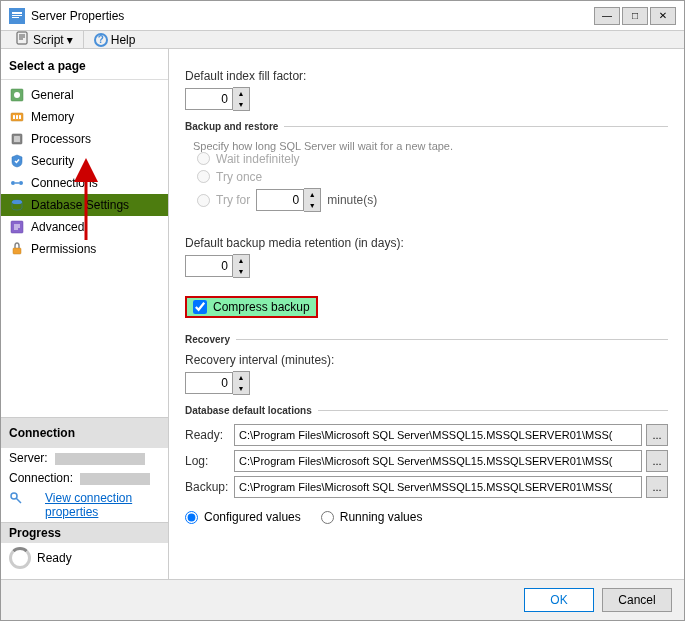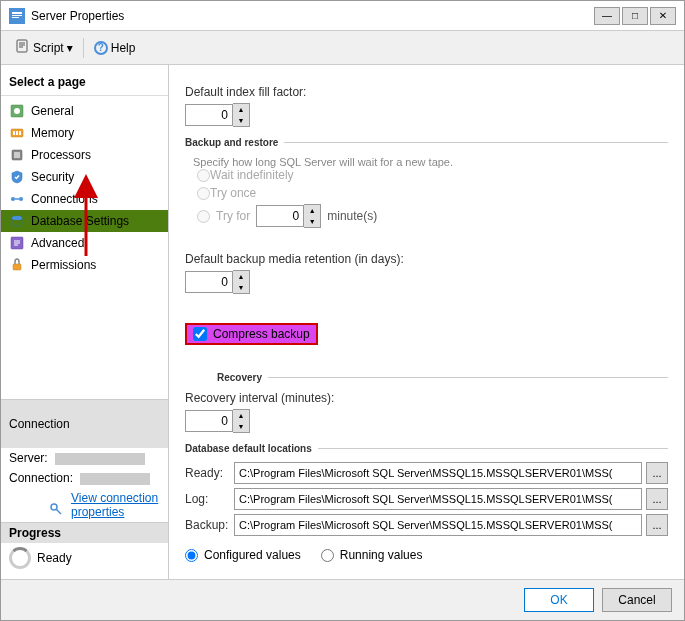--- a/index.html
+++ b/index.html
@@ -6,21 +6,21 @@
     body { background: #f0f0f0; width: 685px; height: 621px; overflow: hidden; }
     
     .window { width: 685px; height: 621px; background: #f0f0f0; border: 1px solid #999; display: flex; flex-direction: column; }
     
     .title-bar { background: #fff; border-bottom: 1px solid #ccc; display: flex; align-items: center; padding: 4px 8px; height: 30px; }
     .title-bar-icon { width: 16px; height: 16px; margin-right: 6px; background: #4a90d9; display: inline-block; }
     .title-bar-text { flex: 1; font-size: 12px; }
     .title-bar-buttons { display: flex; gap: 2px; }
     .title-btn { width: 26px; height: 18px; border: 1px solid #999; background: #e1e1e1; cursor: pointer; font-size: 10px; display: flex; align-items: center; justify-content: center; }
     
-    .toolbar { background: #f0f0f0; border-bottom: 1px solid #ccc; padding: 4px 8px; display: flex; align-items: center; height: 34px; }
+    .toolbar { background: #f0f0f0; border-bottom: 1px solid #ccc; padding: 4px 8px; display: flex; align-items: center; height: 18px; }
     .toolbar-btn { display: flex; align-items: center; gap: 3px; border: 1px solid transparent; padding: 2px 6px; cursor: pointer; background: transparent; }
     .toolbar-divider { width: 1px; height: 20px; background: #ccc; margin: 0 3px; }
     
     .main-content { display: flex; flex: 1; overflow: hidden; }
     
     .sidebar { width: 168px; background: #fff; border-right: 1px solid #ccc; padding: 6px 0; display: flex; flex-direction: column; }
     .sidebar-header { font-weight: bold; padding: 4px 8px 6px 8px; color: #000; border-bottom: 1px solid #ddd; margin-bottom: 4px; }
     .sidebar-item { display: flex; align-items: center; padding: 3px 8px; cursor: pointer; gap: 6px; }
     .sidebar-item.active { background: #4d7c0f; }
     .sidebar-item-icon { width: 16px; height: 16px; display: flex; align-items: center; justify-content: center; flex-shrink: 0; }
@@ -31,21 +31,21 @@
     .field-group { margin-bottom: 10px; }
     .field-label { margin-bottom: 4px; color: #333; }
     .field-hint { color: #888; font-size: 11px; }
     
     .spin-input { display: flex; align-items: center; }
     .spin-input input { width: 48px; height: 22px; border: 1px solid #999; padding: 1px 4px; text-align: center; }
     .spin-btns { display: flex; flex-direction: column; border: 1px solid #999; border-left: none; }
     .spin-btn { width: 16px; height: 11px; background: #e1e1e1; border: none; cursor: pointer; display: flex; align-items: center; justify-content: center; font-size: 7px; line-height: 1; }
     
     .radio-group { display: flex; flex-direction: column; gap: 4px; margin-left: 12px; }
-    .radio-item { display: flex; align-items: flex-end; color: #999; }
+    .radio-item { display: flex; align-items: flex-start; gap: 6px; color: #999; }
     .radio-item input[type="radio"] { width: 13px; height: 13px; }
     .radio-item.disabled { color: #aaa; }
     .unit-label { color: #555; }
     
     .path-field { display: flex; align-items: center; gap: 4px; margin-bottom: 4px; }
     .path-label { width: 45px; color: #333; }
     .path-input { flex: 1; height: 22px; border: 1px solid #999; padding: 1px 4px; font-size: 11px; background: #fff; overflow: hidden; white-space: nowrap; }
     .path-browse { width: 22px; height: 22px; border: 1px solid #999; background: #e1e1e1; cursor: pointer; display: flex; align-items: center; justify-content: center; font-size: 11px; }
     
     .bottom-radios { display: flex; align-items: center; gap: 20px; margin-top: 10px; }
@@ -202,30 +202,30 @@
                 <path d="M0,0 L8,4 L0,8 Z" fill="#cc0000"></path>
               </marker>
             </defs>
             <path d="M25 90 L25 20" stroke="#cc0000" stroke-width="3" fill="none" marker-end="url(#arrowhead)"></path>
           </svg>
         </div>
 
         <div style="flex: 1;"></div>
 
         <div style="border-top: 1px solid #ccc;"></div>
-        <div style="background:#e0e0e0; padding:17px 8px; font-weight:normal;">Connection</div>
+        <div style="background:#e0e0e0; padding:8px 8px; font-weight:bold;">Connection</div>
         <div style="padding: 3px 8px;">
           <span>Server:</span>
           <span style="display:inline-block;width:90px;height:12px;background:#ccc;vertical-align:middle;margin-left:4px;"></span>
         </div>
         <div style="padding: 3px 8px;">
           <span>Connection:</span>
           <span style="display:inline-block;width:70px;height:12px;background:#ccc;vertical-align:middle;margin-left:4px;"></span>
         </div>
-        <div style="padding: 3px 8px; display:flex;align-items:flex-end;gap:8px;margin-left:40px;">
+        <div style="padding: 3px 8px; display:flex;align-items:flex-start;gap:22px;">
           <span>
             <svg width="14" height="14" viewBox="0 0 14 14">
                 <circle cx="5" cy="5" r="3" fill="none" stroke="#4a90d9" stroke-width="1.5"></circle>
                 <line x1="7" y1="7" x2="12" y2="12" stroke="#4a90d9" stroke-width="1.5"></line>
               </svg>
           </span>
           <span style="color:#0066cc;text-decoration:underline;cursor:pointer;">View connection properties</span>
         </div>
 
         <div style="border-top: 1px solid #ccc;"></div>
@@ -287,27 +287,27 @@
         <div class="spin-input">
           <input type="text" value="0" style="width: 48px; height: 22px; border: 1px solid rgb(153, 153, 153); padding: 1px 4px; text-align: right;">
           <div class="spin-btns">
             <button class="spin-btn">▲</button>
             <button class="spin-btn">▼</button>
           </div>
         </div>
       </div>
       
       
-      <div style="border:2px solid #cc0000;padding:2px 6px;display:inline-flex;align-items:center;gap:6px;margin:19px 0;background:#d946ef;">
+      <div style="border:2px solid #cc0000;padding:2px 6px;display:inline-flex;align-items:center;gap:6px;margin:8px 0;background:#86efac;">
         <input type="checkbox" checked="" style="width: 14px; height: 14px;">
         <span>Compress backup</span>
       </div>
       
       
-      <div class="section-divider" style="margin-top:8px;margin-left:32px;">
+      <div class="section-divider" style="margin-top:8px;">
         <span class="section-divider-label">Recovery</span>
         <div class="section-divider-line"></div>
       </div>
       
       <div class="field-group">
         <div class="field-label">Recovery interval (minutes):</div>
         <div class="spin-input">
           <input type="text" value="0" style="width: 48px; height: 22px; border: 1px solid rgb(153, 153, 153); padding: 1px 4px; text-align: right;">
           <div class="spin-btns">
             <button class="spin-btn">▲</button>

